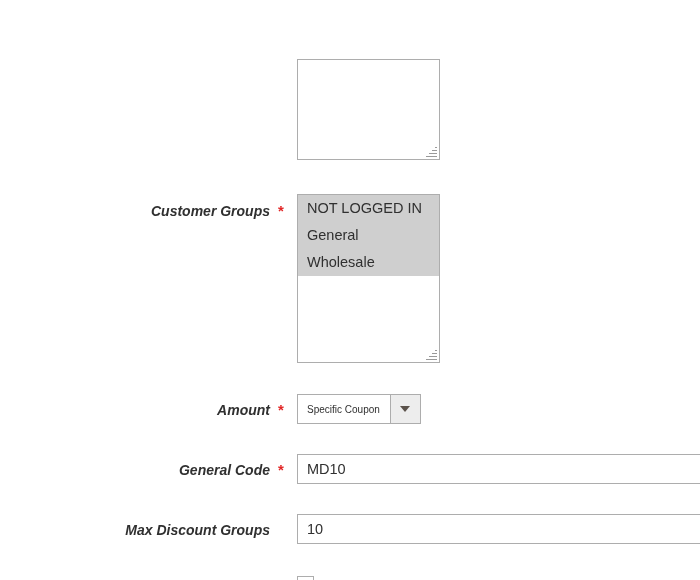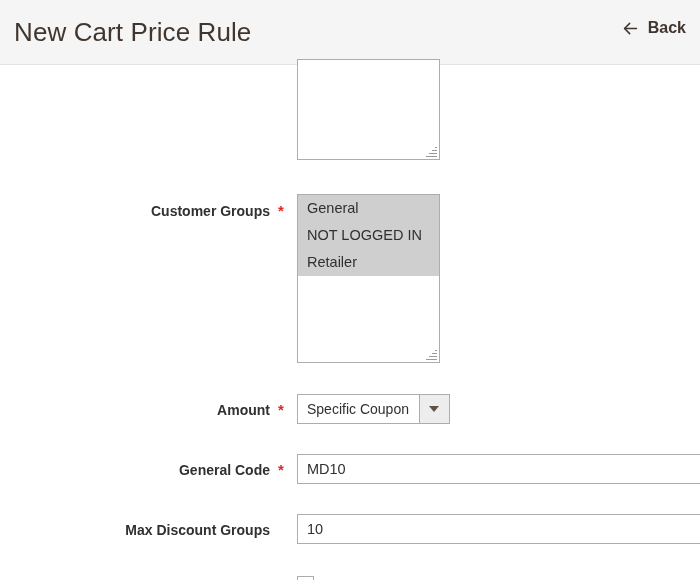--- a/index.html
+++ b/index.html
@@ -85,20 +85,21 @@
 
   .field-label {
     position: absolute;
     right: 430px;           
     top: 0;
     text-align: right;
     font-size: 14px;
     font-weight: bold;
     color: #303030;
     white-space: nowrap;
+    font-style: italic;
   }
   .req-star {
     position: absolute;
     left: 278px;
     top: 0;
     color: #e22626;
     font-size: 15px;
     font-weight: bold;
     line-height: 1;
   }
@@ -163,21 +164,21 @@
     display: flex;
     align-items: stretch;
     box-sizing: border-box;
     border: 1px solid #adadad;
     background: #ffffff;
   }
   .select-value {
     display: flex;
     align-items: center;
     padding: 0 10px 0 9px;
-    font-size: 14px;
+    font-size: 10px;
     color: #303030;
     white-space: nowrap;
   }
   .select-arrow-btn {
     width: 29px;
     border-left: 1px solid #adadad;
     background: #ededed;
     display: flex;
     align-items: center;
     justify-content: center;
@@ -213,31 +214,20 @@
     box-sizing: border-box;
     border: 1px solid #adadad;
     background: #ffffff;
   }
 </style>
 </head>
 <body>
 
 <div id="app">
 
-  <div class="page-header">
-    <div class="page-title">New Cart Price Rule</div>
-
-    <div class="back-button">
-      <svg class="back-arrow" viewBox="0 0 20 20">
-        <path d="M9 4 L3 10 L9 16" fill="none" stroke="currentColor" stroke-width="1.8" stroke-linecap="round" stroke-linejoin="round"></path>
-        <path d="M3.2 10 L17 10" fill="none" stroke="currentColor" stroke-width="1.8" stroke-linecap="round"></path>
-      </svg>
-      <span class="back-label">Back</span>
-    </div>
-  </div>
 
   <div class="form-body">
 
     <div class="field-row" style="top:-6px;">
       <div style="position:absolute; left:297px; top:0; width:143px; height:101px;">
         <textarea class="textarea-ctl" style="left: 0px; top: 0px; width: 143px; height: 101px;"></textarea>
         <div class="resize-grip" style="right:2px; bottom:2px;">
           <i></i>
             <i></i>
             <i></i>
@@ -245,23 +235,23 @@
         </div>
       </div>
     </div>
 
     <div class="field-row" style="top:138px;">
       <div class="field-label">Customer Groups</div>
       <div class="req-star">*</div>
 
       <div style="position:absolute; left:297px; top:-9px; width:143px; height:169px;">
         <div class="multiselect" style="left:0; top:0; width:143px; height:169px;">
+          <div class="ms-option selected">NOT LOGGED IN</div>
           <div class="ms-option selected">General</div>
-          <div class="ms-option selected">NOT LOGGED IN</div>
-          <div class="ms-option selected">Retailer</div>
+          <div class="ms-option selected">Wholesale</div>
         </div>
         <div class="resize-grip" style="right:2px; bottom:2px;">
           <i></i>
             <i></i>
             <i></i>
             <i></i>
         </div>
       </div>
     </div>
 

